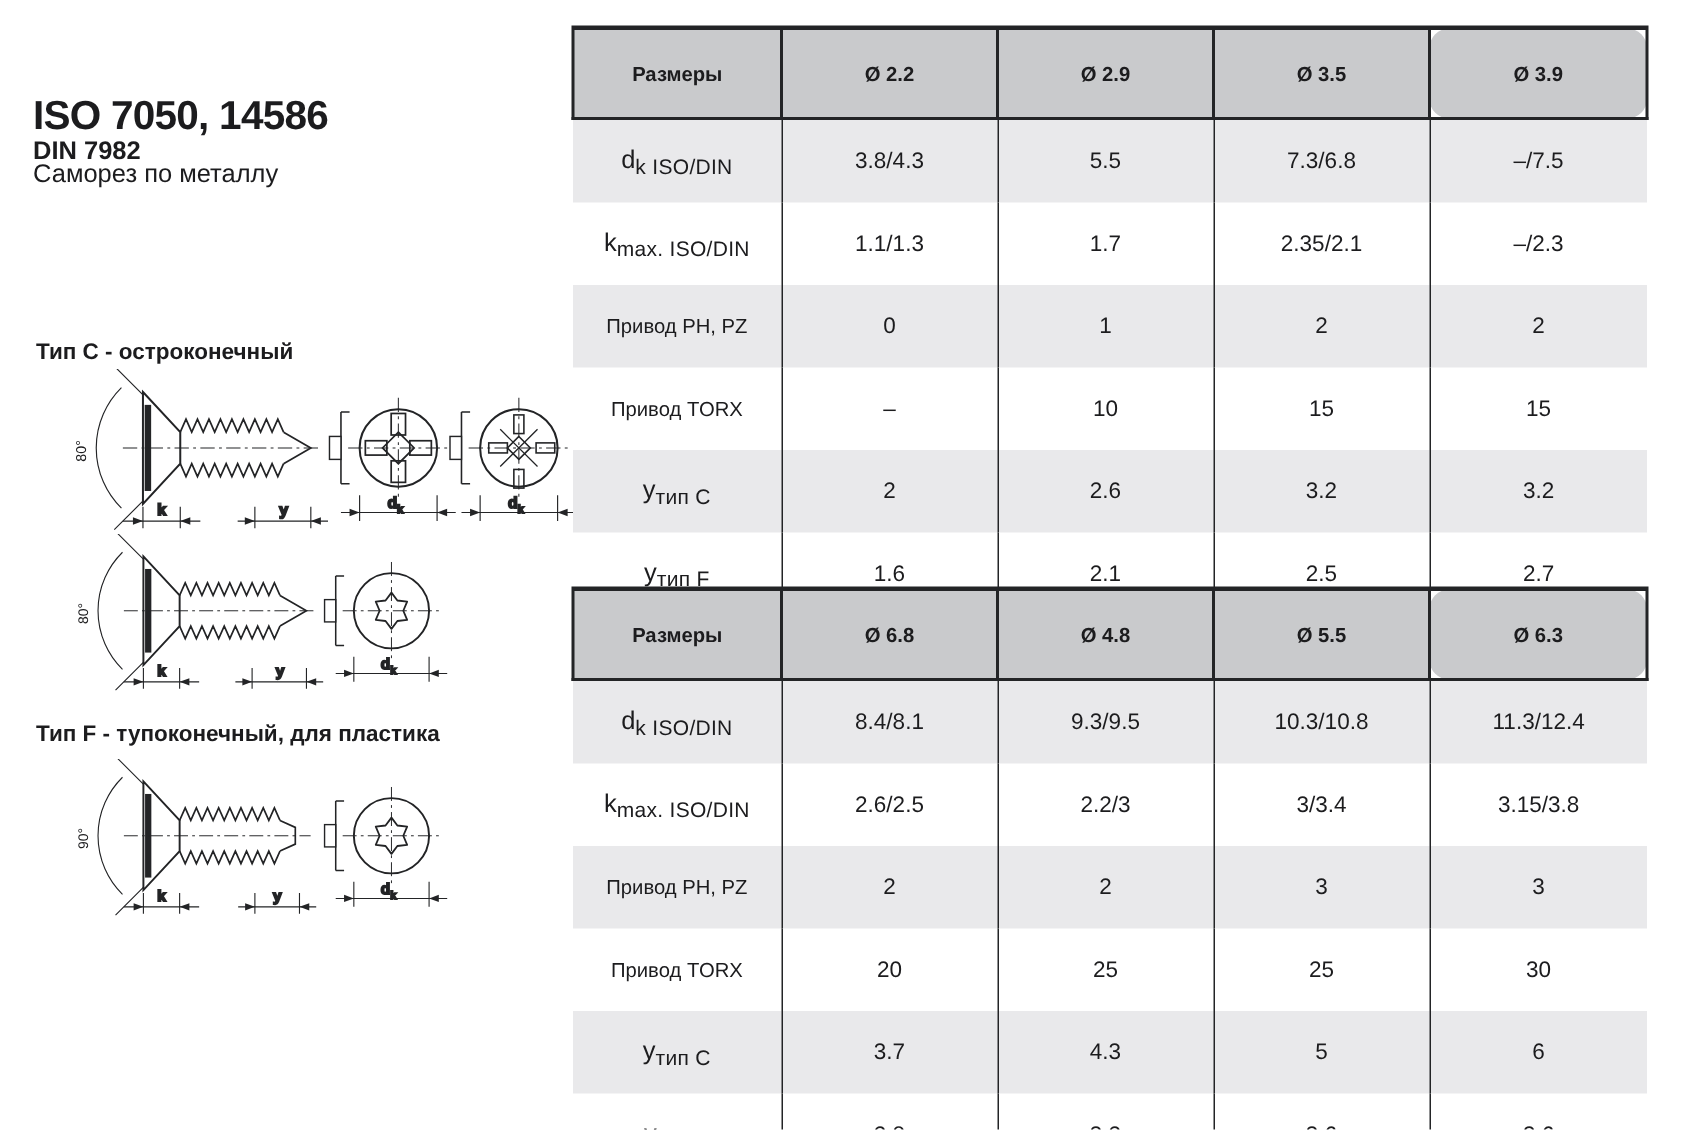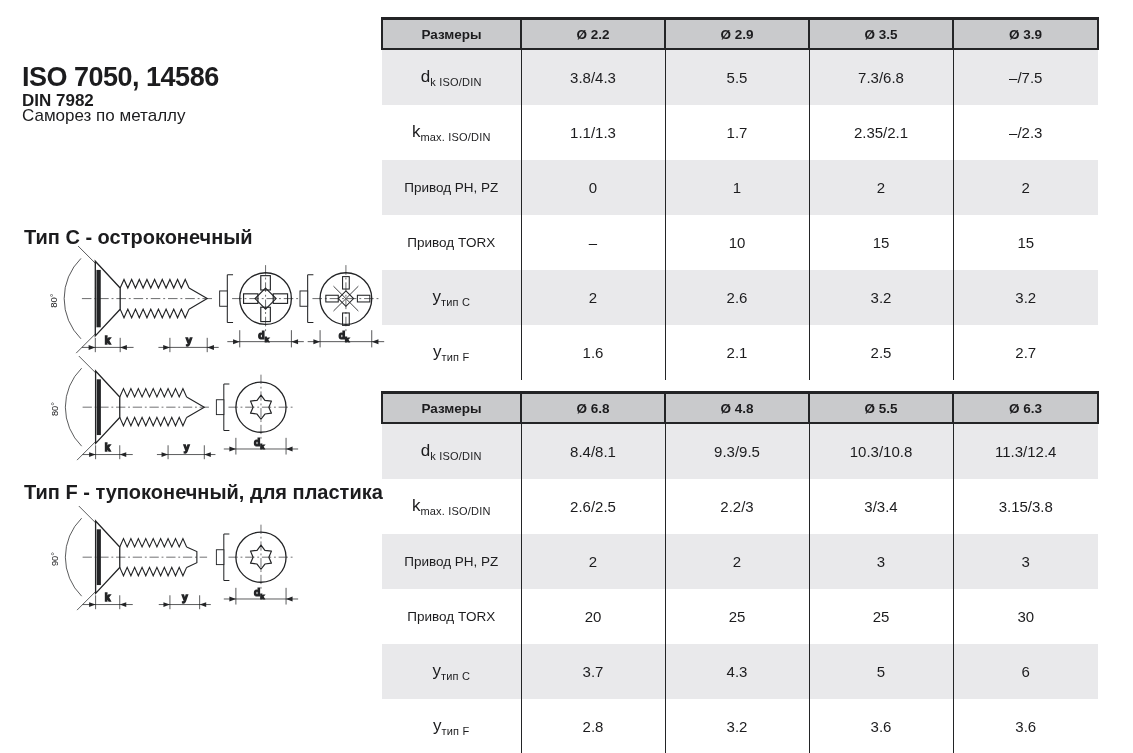--- a/index.html
+++ b/index.html
@@ -13,53 +13,53 @@
     width:1133px;height:753px;position:relative;background:#fff;
     font-family:"Liberation Sans","DejaVu Sans",sans-serif;color:var(--text);
     overflow:hidden;
   }
   
   .leftcol{position:absolute;left:22px;top:0;width:356px;}
   .title{position:absolute;left:0;top:18px;font-size:27px;font-weight:bold;letter-spacing:-0.5px;white-space:nowrap;margin-top:44px;}
   .din{position:absolute;left:0;top:57px;font-size:17px;font-weight:bold;margin-top:34px;}
   .prodname{position:absolute;left:0;top:103px;font-size:17px;font-weight:normal;line-height:26px;}
   .desc{position:absolute;left:0;top:158px;font-size:13.5px;line-height:23px;}
-  .typehead{position:absolute;left:2px;font-size:20px;font-weight:bold;white-space:nowrap;}
+  .typehead{position:absolute;left:2px;font-size:15px;font-weight:bold;white-space:nowrap;}
   #typeC{top:226px;}
   #typeF{top:481px;}
   .drw{position:absolute;}
   #d1{left:14px;top:246px;}
   #d2{left:16px;top:356px;}
   #d3{left:16px;top:506px;}
   .svgline{stroke:var(--border);fill:none;}
   text.dim{font-family:"Liberation Sans","DejaVu Sans",sans-serif;font-size:11px;font-weight:bold;fill:var(--text);text-anchor:middle;}
   text.ang{font-family:"Liberation Sans","DejaVu Sans",sans-serif;font-size:10px;fill:var(--text);text-anchor:middle;}
   
   table{position:absolute;left:381px;width:716px;border-collapse:collapse;table-layout:fixed;}
   #t1{top:17px;}
   #t2{top:391px;}
   thead th{
     background:var(--header-bg);
     border-top:3px solid var(--border);
     border-bottom:2.5px solid var(--border);
-    height:28px;padding:0;text-align:center;vertical-align:middle;
+    height:28px;padding:15px;text-align:center;vertical-align:middle;
     font-size:13.5px;font-weight:bold;
   }
   thead th:first-child{border-left:2px solid var(--border);}
-  thead th:last-child{border-right:2px solid var(--border);}
+  thead th:last-child{border-right:2px solid var(--border);border-radius:13px;}
   thead th + th{border-left:2px solid var(--border);}
   tbody td{
     height:55px;padding:0;text-align:center;vertical-align:middle;
     font-size:15px;
   }
   tbody td + td{border-left:1.6px solid var(--border);}
   tbody tr.shade{background:var(--row-alt);}
   td.rowlabel{font-size:13.5px;}
   .lm{font-size:17px;}
-  .ls{font-size:11px;letter-spacing:0.2px;}
+  .ls{font-size:14px;letter-spacing:0.2px;}
 </style>
 </head>
 <body>
 
 <svg width="0" height="0" style="position:absolute" aria-hidden="true">
   <defs>
 
     <g id="sym-screw-pointed" class="svgline" stroke-width="1.4">
       <path d="M88,44 L42,-2 M88,66 L42,112" stroke-width="0.8"></path>
       <path d="M47,13 A59,59 0 0 0 47,97" stroke-width="0.8"></path>

